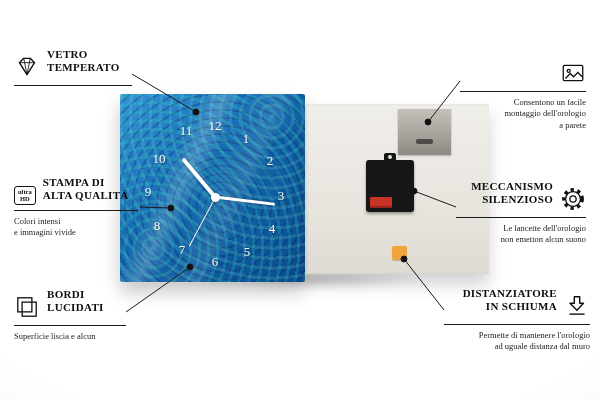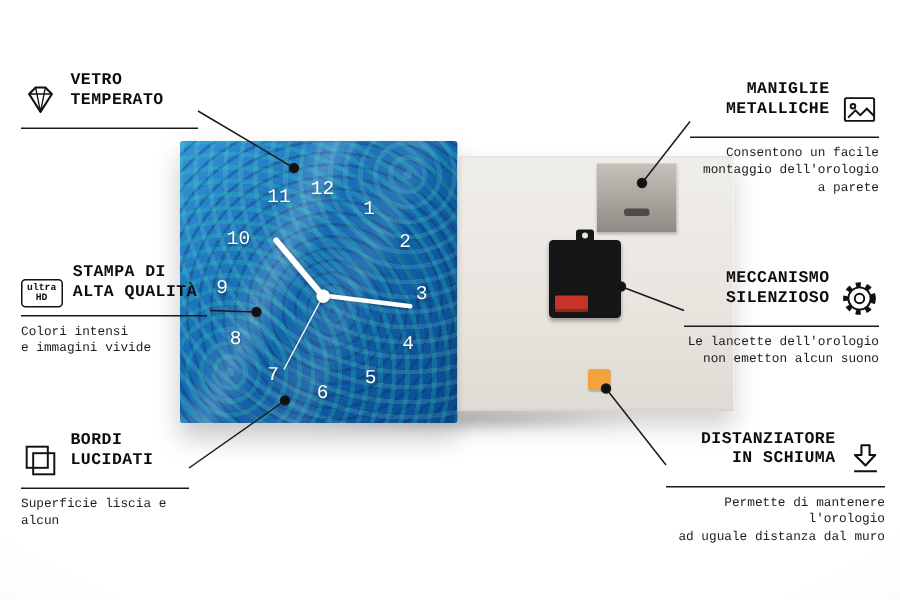--- a/index.html
+++ b/index.html
@@ -1,19 +1,19 @@
 <!DOCTYPE html>
 <html><head>
 <meta charset="utf-8">
 <style>
   html,body{margin:0;padding:0;}
   .stage{
     position:relative;width:600px;height:400px;overflow:hidden;
     background:radial-gradient(130% 130% at 50% 42%, #ffffff 52%, #efefef 88%, #e3e3e3 100%);
-    font-family:Liberation Mono, monospace;color:#111;
+    font-family:Liberation Serif, serif;color:#111;
   }
   
   .product-shadow{position:absolute;left:135px;top:268px;width:345px;height:22px;z-index:1;
     background:radial-gradient(50% 50% at 50% 50%, rgba(0,0,0,.28), rgba(0,0,0,0) 70%);filter:blur(4px);}
   .panel-front{
     position:absolute;left:120px;top:94px;width:185px;height:188px;z-index:2;border-radius:2px;
     background-color:#0e5ea8;
     background-image:
       repeating-radial-gradient(circle at 18% 82%, rgba(46,224,186,.20) 0 3px, rgba(0,0,0,0) 3px 9px),
       repeating-radial-gradient(circle at 82% 12%, rgba(130,235,210,.16) 0 3px, rgba(0,0,0,0) 3px 10px),
@@ -164,22 +164,20 @@
         </svg>
       </span>
       <span class="title">BORDI
 LUCIDATI</span>
     </div>
     <div class="desc">Superficie liscia e alcun</div>
   </div>
 
   <div class="callout right" style="left:460px;top:48px;width:126px">
     <div class="head">
-      <span class="title">MANIGLIE
-METALLICHE</span>
       <span class="icon">
         <svg viewBox="0 0 24 24" width="26" height="26" fill="none" stroke="#111" stroke-width="1.2">
           <rect x="3" y="5" width="18" height="14" rx="1"></rect>
           <circle cx="8" cy="10" r="1.4"></circle>
           <path d="M5 17 l4.5-4.5 3 3 4-4 4.5 4.5"></path>
         </svg>
       </span>
     </div>
     <div class="desc">Consentono un facile
 montaggio dell'orologio

